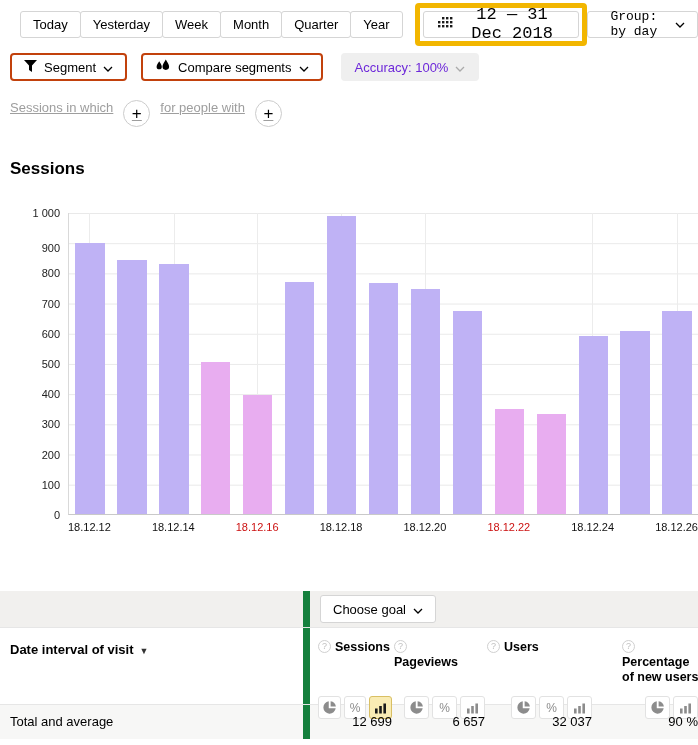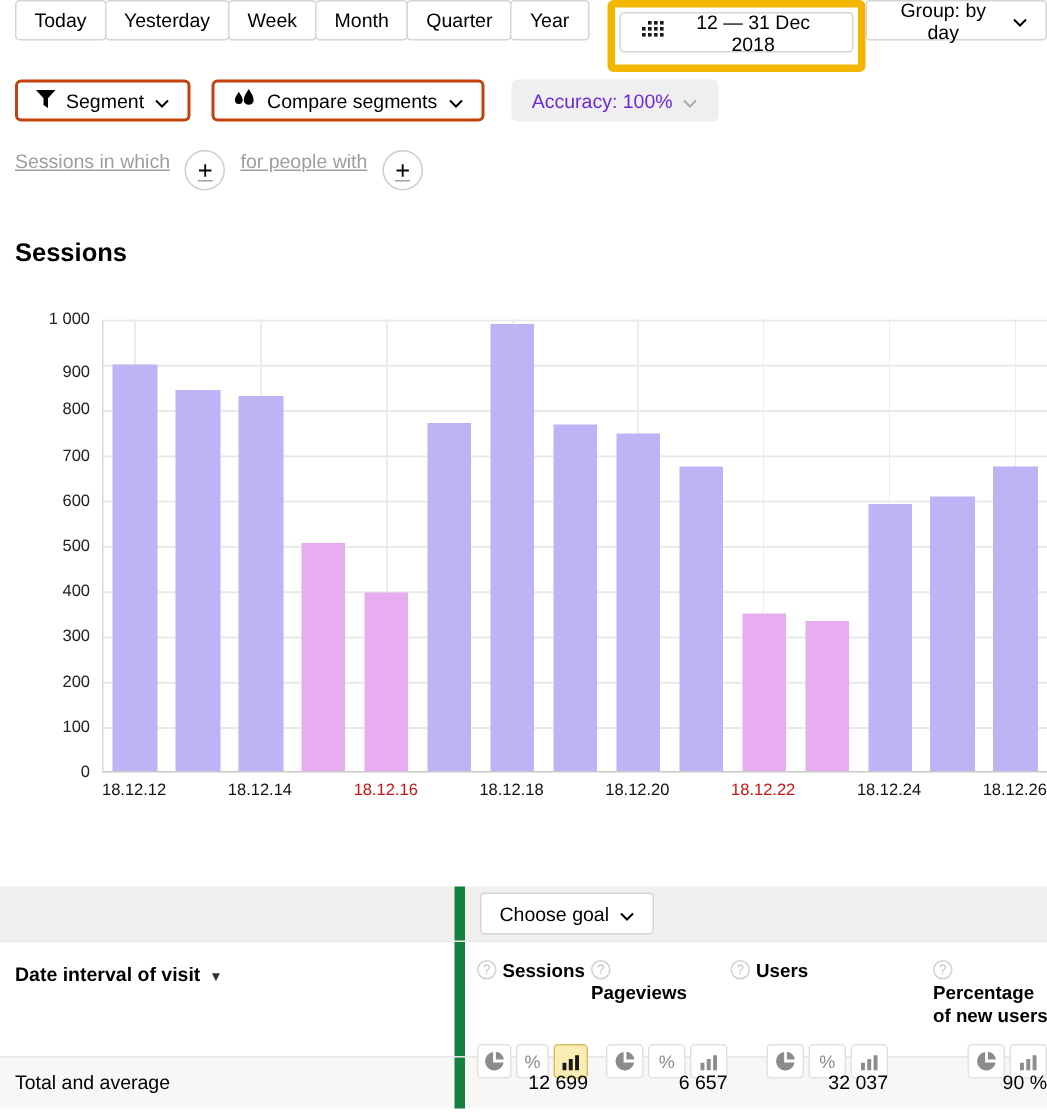--- a/index.html
+++ b/index.html
@@ -1,29 +1,29 @@
 <!DOCTYPE html>
 <html style="--hl: #f2b600;"><head>
 <meta charset="utf-8">
 <style>
   * { box-sizing: border-box; margin: 0; padding: 0; }
   html,body { width:698px; height:745px; background:#fff; overflow:hidden;
     font-family:"Liberation Sans", sans-serif; color:#000; }
 
   
-  .toolbar1 { display:flex; height:48px; padding-left:10px; }
+  .toolbar1 { display:flex; align-items:center; height:48px; padding-left:20px; }
   .seg-group { display:flex; }
   .seg-btn { background:#fff; border:1px solid #d5d5d5; border-radius:3px;
     height:27px; padding:0 12px; font-size:13px; font-family:inherit; cursor:pointer; margin-left:-1px; }
   .seg-btn:first-child { margin-left:0; }
   .date-highlight { border:5px solid var(--hl); border-radius:4px; padding:3px; margin-left:12px; background:#fff; }
   .date-btn { display:flex; align-items:center; gap:8px; background:#fff; border:1px solid #d5d5d5;
-    border-radius:3px; height:27px; padding:0 14px; font-size:13px; font-family:Liberation Sans, sans-serif; cursor:pointer; }
+    border-radius:3px; height:27px; padding:0 14px; font-size:17px; font-family:Liberation Mono, monospace; cursor:pointer; }
   .group-btn { display:flex; align-items:center; gap:7px; background:#fff; border:1px solid #d5d5d5;
-    border-radius:3px; height:27px; padding:0 12px; font-size:13px; font-family:Liberation Sans, sans-serif; margin-left:0; cursor:pointer; }
+    border-radius:3px; height:27px; padding:0 12px; font-size:13px; font-family:Liberation Mono, monospace; margin-left:0; cursor:pointer; }
 
   .toolbar2 { display:flex; align-items:center; height:34px; padding-left:10px; margin-top:2px; }
   .tb2-btn { display:flex; align-items:center; gap:7px; background:#fff; border:2px solid #c2410c;
     border-radius:4px; height:28px; padding:0 12px; font-size:13px; font-family:inherit; cursor:pointer; }
   .tb2-btn + .tb2-btn { margin-left:14px; }
   .accuracy { display:flex; align-items:center; gap:7px; background:#efefef; border:none; border-radius:4px;
     height:28px; padding:0 14px; font-size:13px; color:#6d28d9; margin-left:18px; }
 
   
   .filter-row { display:flex; gap:10px; margin:16px 0 0 10px; color:#9e9e9e; font-size:13px;text-decoration:underline; }

